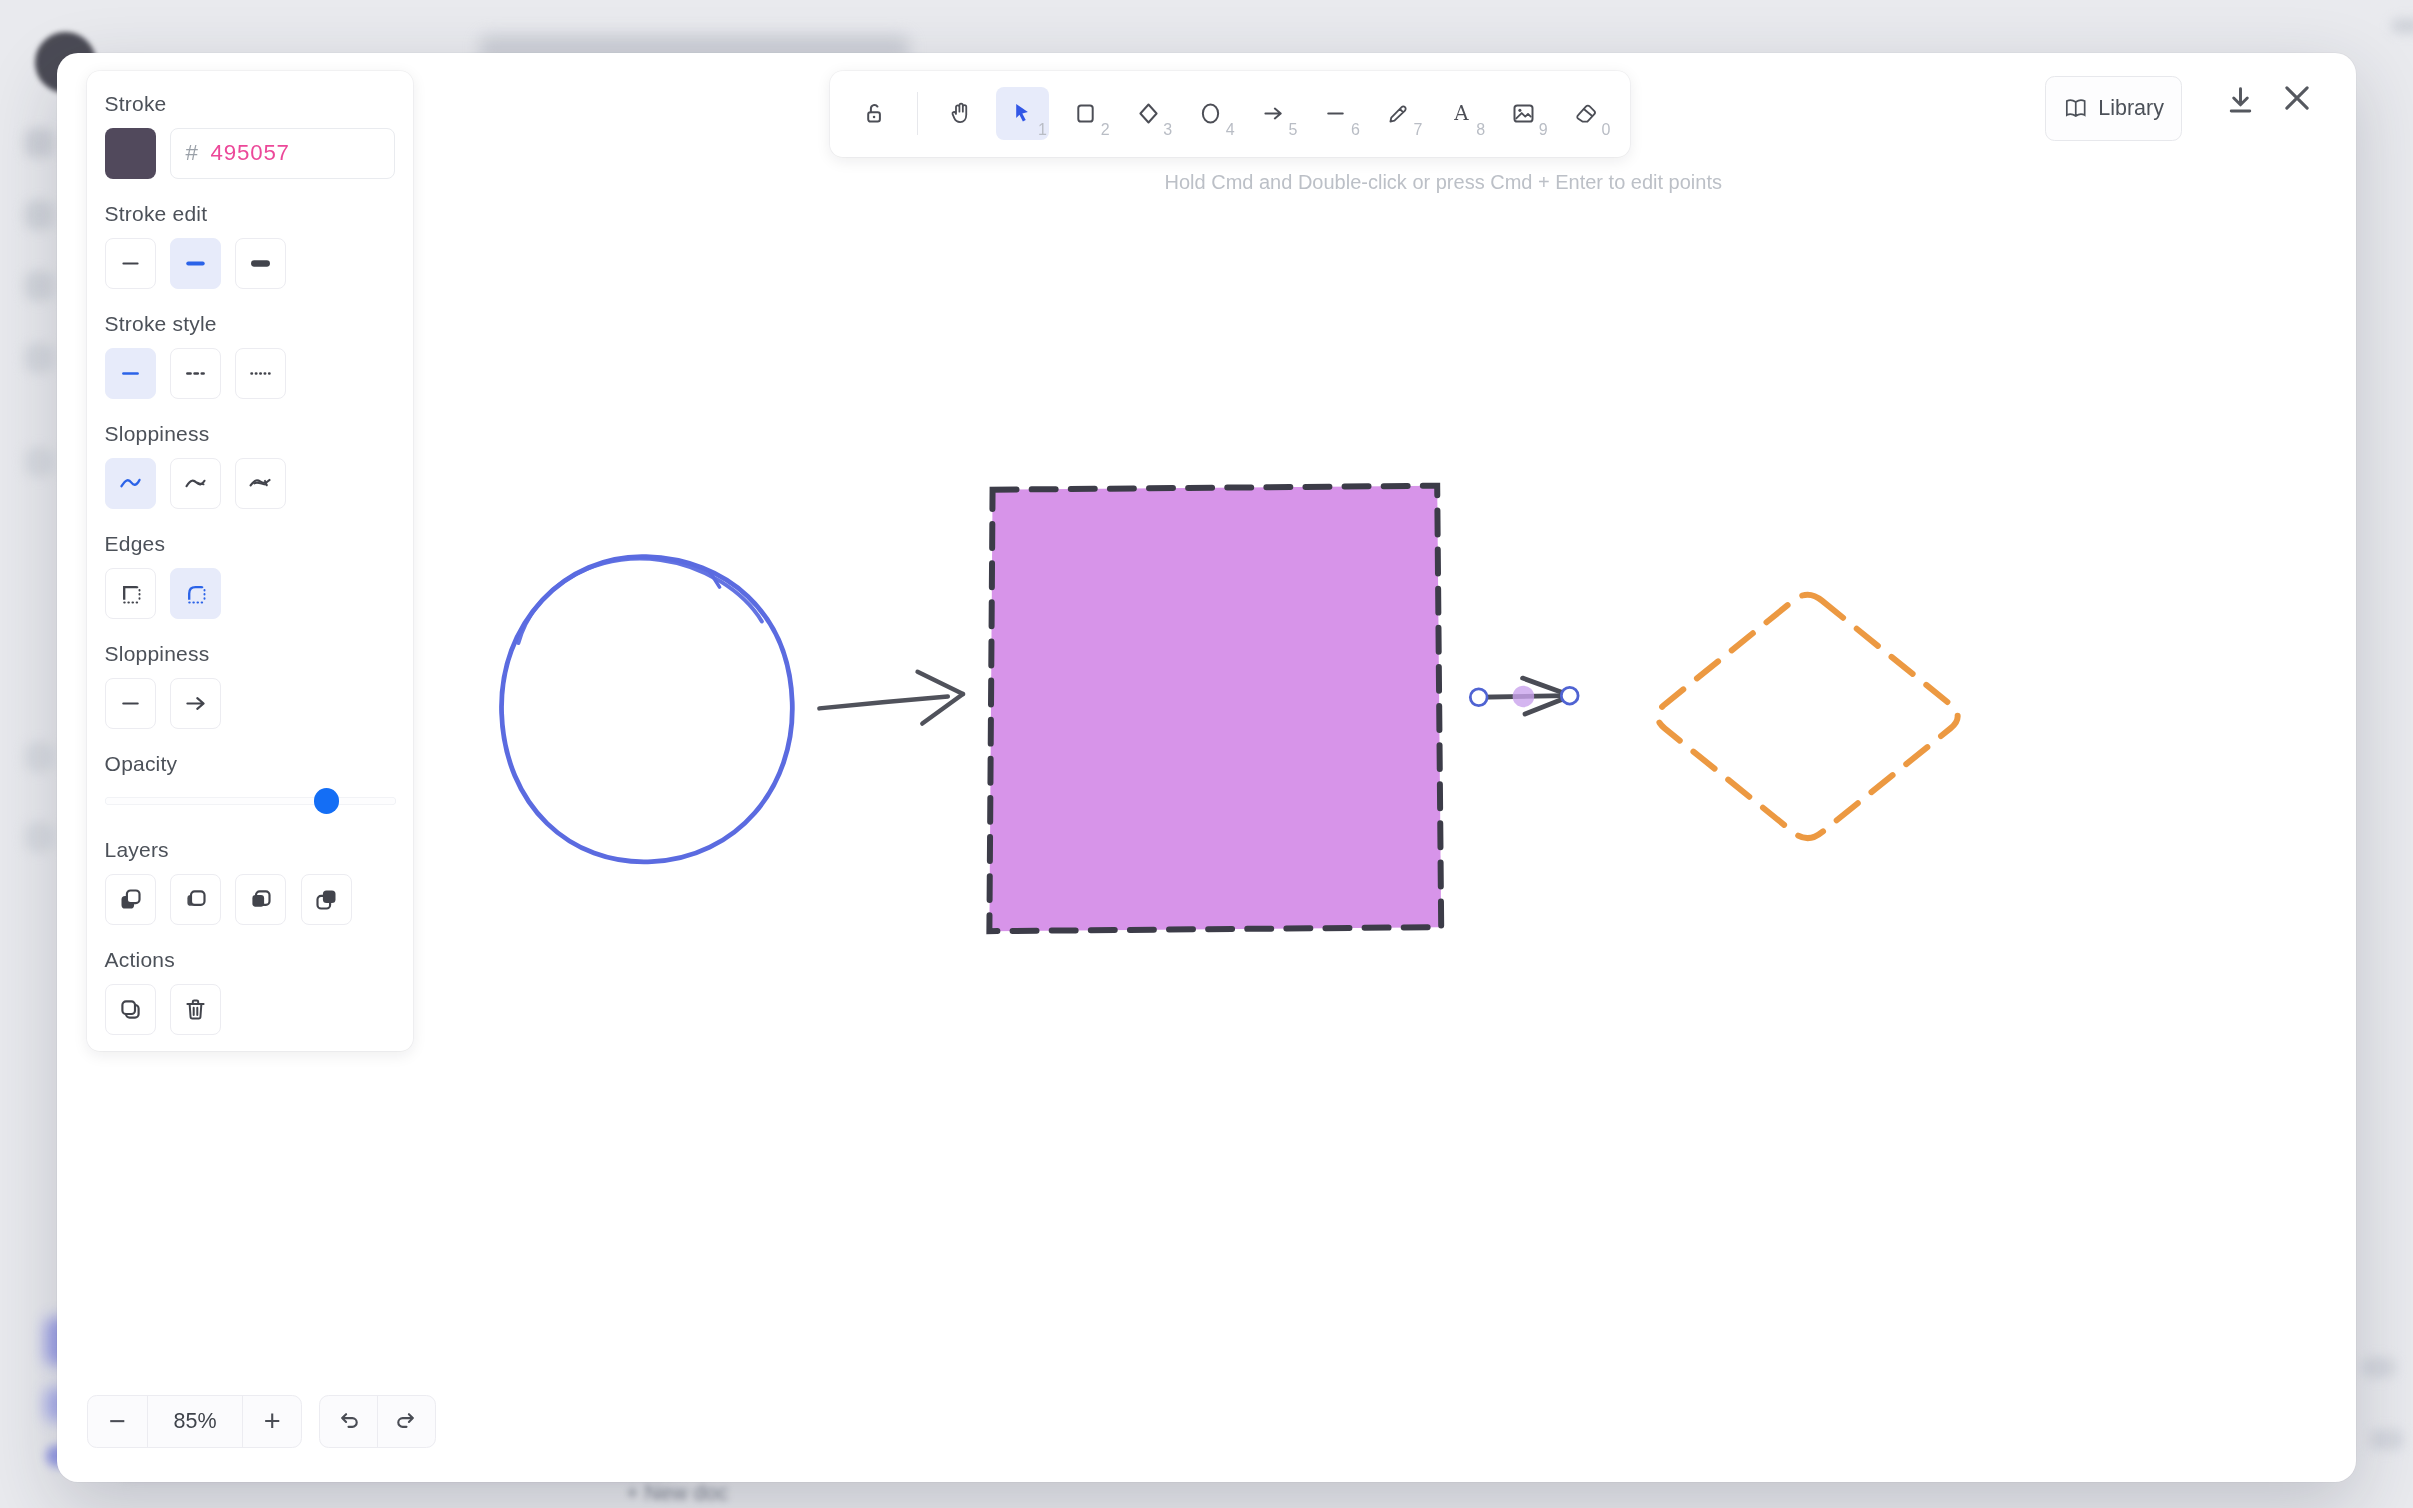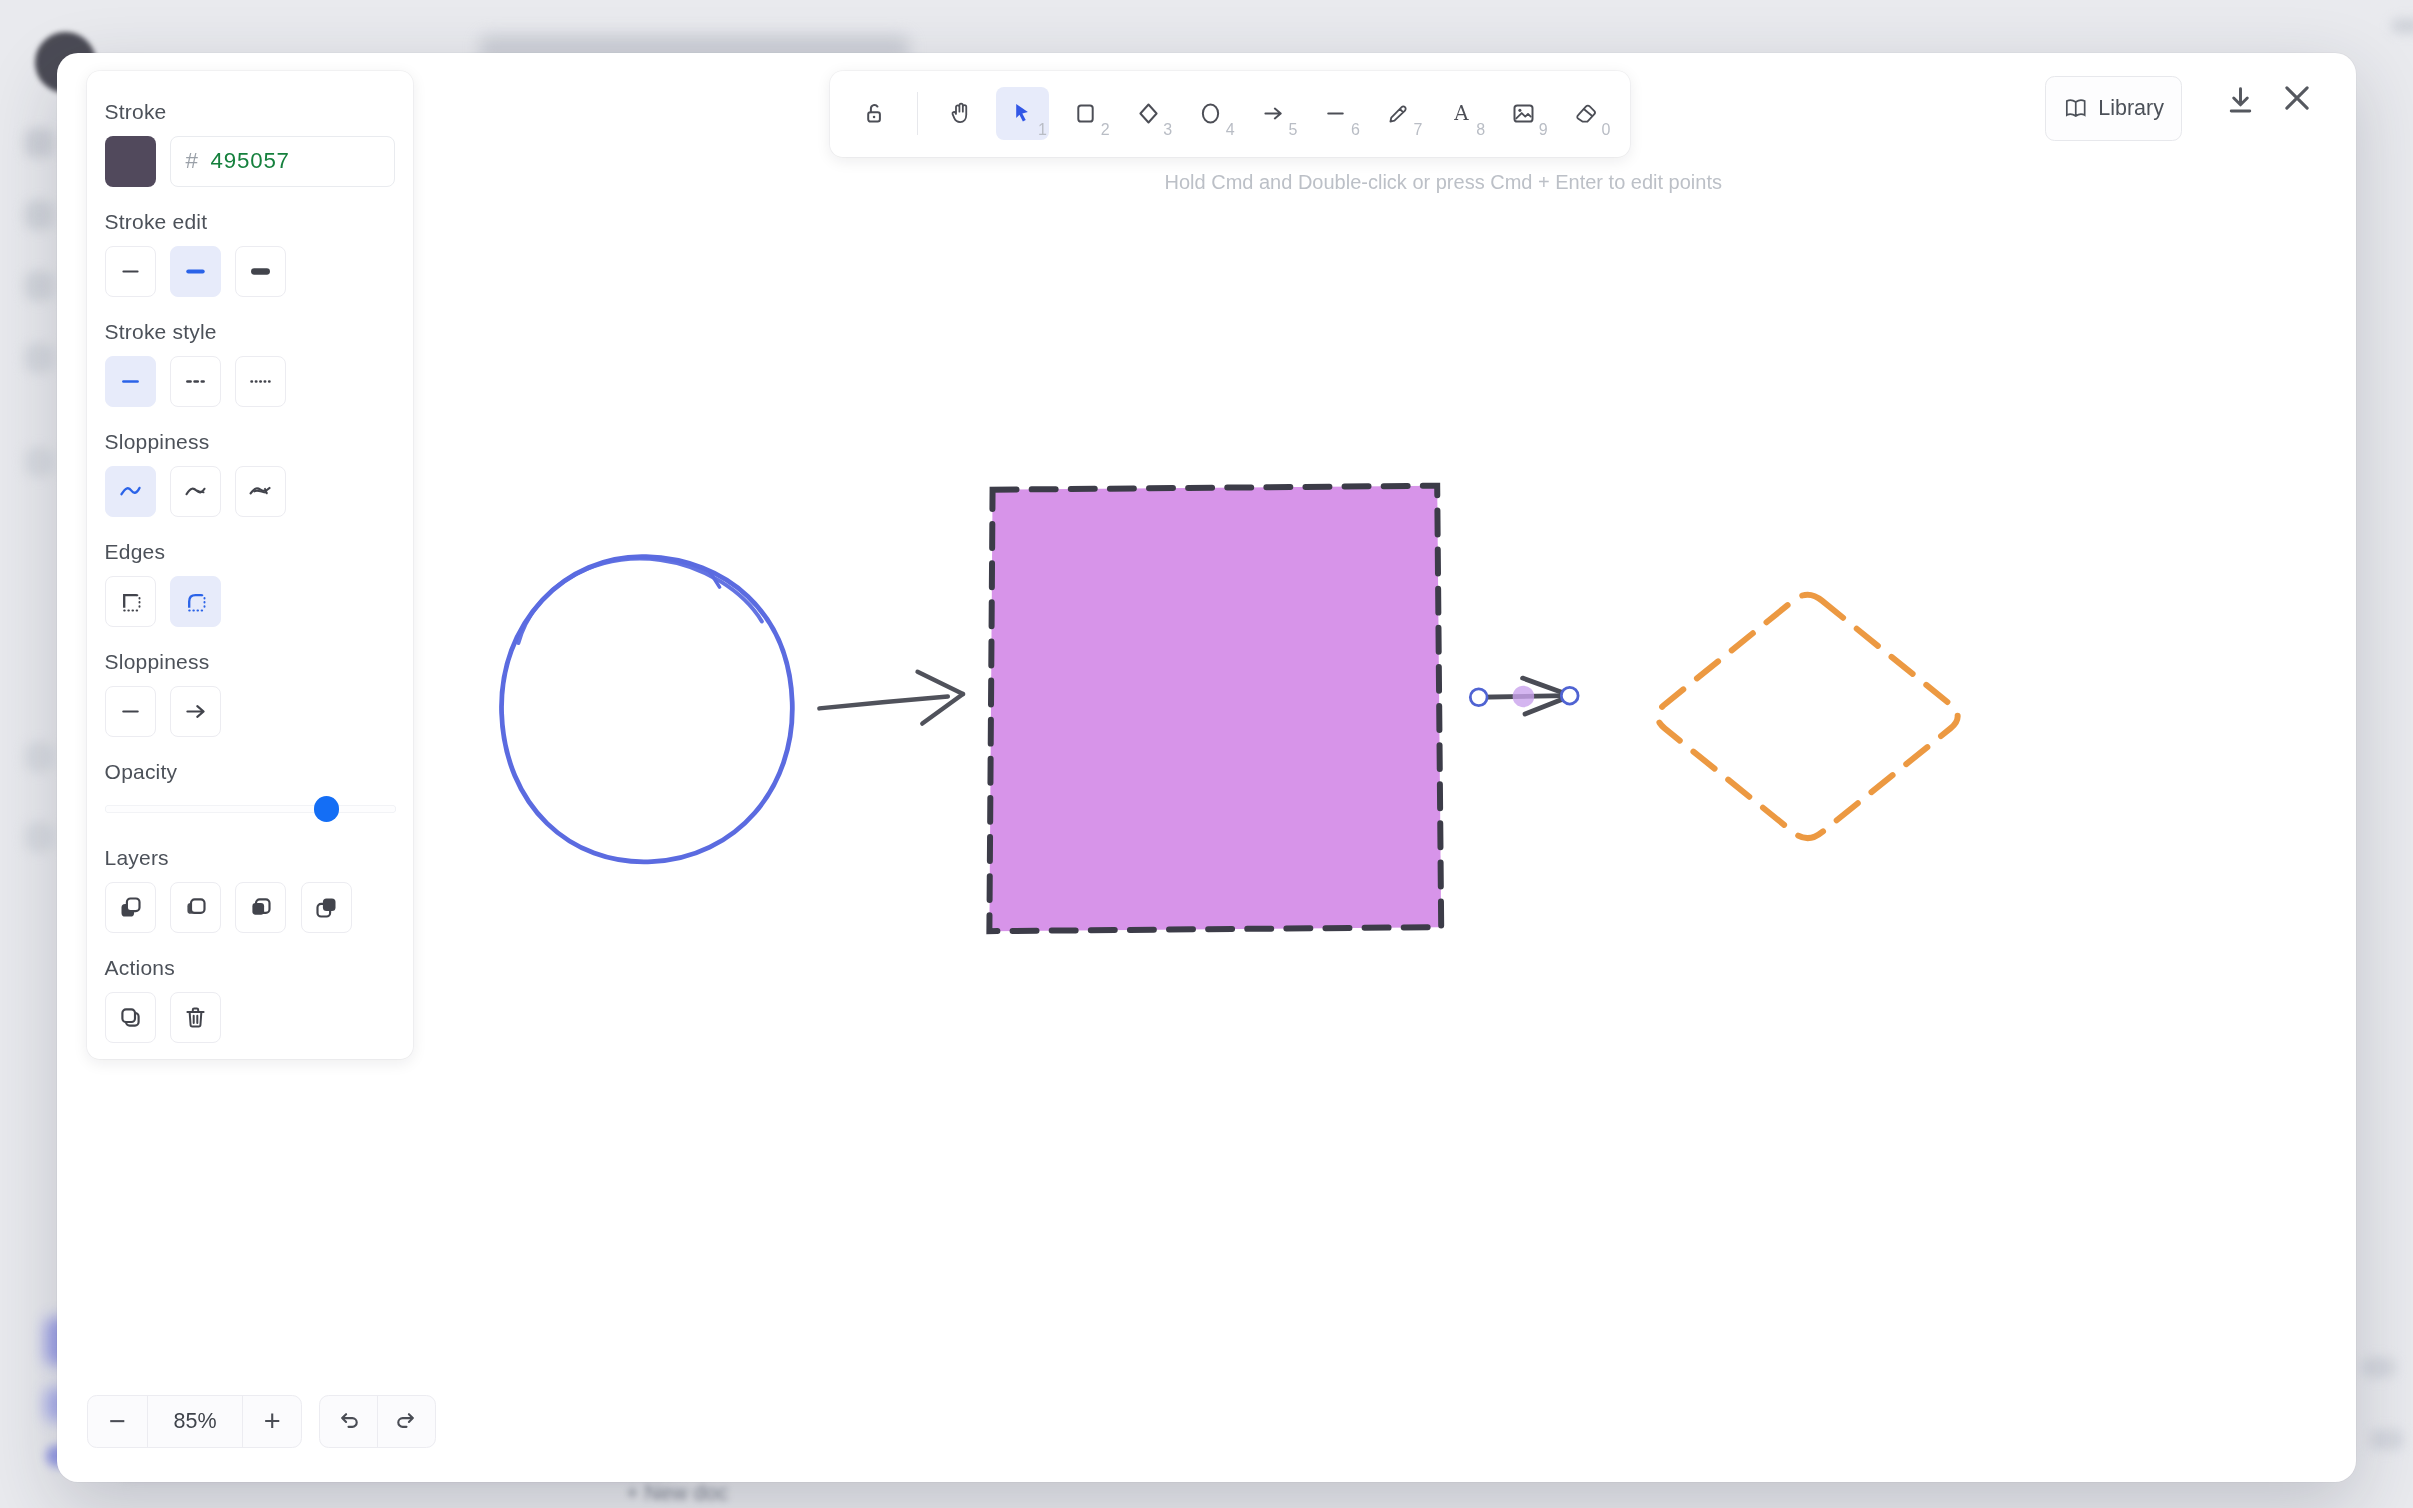--- a/index.html
+++ b/index.html
@@ -15,30 +15,30 @@
   .modal { position:absolute; left:57px; top:53px; width:2299px; height:1429px; background:#ffffff;
            border-radius:21px; box-shadow:0 24px 72px rgba(35,38,59,.20), 0 0 0 0.8px rgba(0,0,0,.03); z-index:10; }
   .canvas-svg { position:absolute; left:0; top:0; width:2299px; height:1429px; }
 
   
   .island { position:absolute; background:#ffffff; border-radius:12.8px;
             box-shadow:0 0 0 0.8px rgba(20,20,40,.045), 0 3.2px 14.4px rgba(20,20,40,.08); }
 
   
   .panel { left:30px; top:17.6px; width:326px; padding:21px 17.6px 16px 17.6px; z-index:5; }
-  .sec { margin-bottom:23px;margin-top:8px; }
+  .sec { margin-bottom:23px; }
   .sec-label { font-size:21px; color:#4c5159; margin-bottom:12px; letter-spacing:0.2px; }
   .row { display:flex; gap:14.4px; align-items:center; }
   .pbtn { width:51px; height:51px; border-radius:8px; background:#fff; border:1.2px solid #ececf1;
           display:flex; align-items:center; justify-content:center; color:#42444c; flex:0 0 auto; }
   .pbtn.sel { background:#e7ebfa; border-color:#e7ebfa; color:#2b63e8; }
   .swatch { width:51px; height:51px; border-radius:8px; background:#51495c; flex:0 0 auto; }
   .hexbox { height:51px; flex:1; border:1.2px solid #e9ebef; border-radius:8px; display:flex; align-items:center; padding:0 14.4px; gap:12.8px; }
   .hexbox .hash { color:#9aa0a8; font-size:22.3px; }
-  .hexbox .val { color:#15803d; font-size:22.3px; letter-spacing:0.8px;text-align:center; }
+  .hexbox .val { color:#ec4899; font-size:22.3px; letter-spacing:0.8px;text-align:center; }
   .slider { position:relative; width:291px; height:27px; }
   .slider .track { position:absolute; left:0; right:0; top:9.6px; height:8px; border-radius:4px; background:#fdfdfe; box-shadow:0 0 0 0.8px #eef0f4 inset; }
   .slider .knob { position:absolute; top:0.8px; width:25.5px; height:25.5px; border-radius:50%; background:#146ef5; }
 
   
   .toolbar { left:773px; top:17.6px; height:86px; display:flex; align-items:center; padding:0 12.8px; z-index:5; }
   .tbtn { position:relative; width:53px; height:53px; border-radius:8px; display:flex; align-items:center; justify-content:center; color:#4c4e56; margin:0 4.8px; }
   .tbtn.sel { background:#e7ebfa; color:#3257e6; }
   .tbtn .num { position:absolute; right:2.4px; bottom:0.8px; font-size:16px; color:#b9bdc5; }
   .tb-div { width:1.2px; height:43px; background:#e7e8ec; margin:0 11.2px; }

